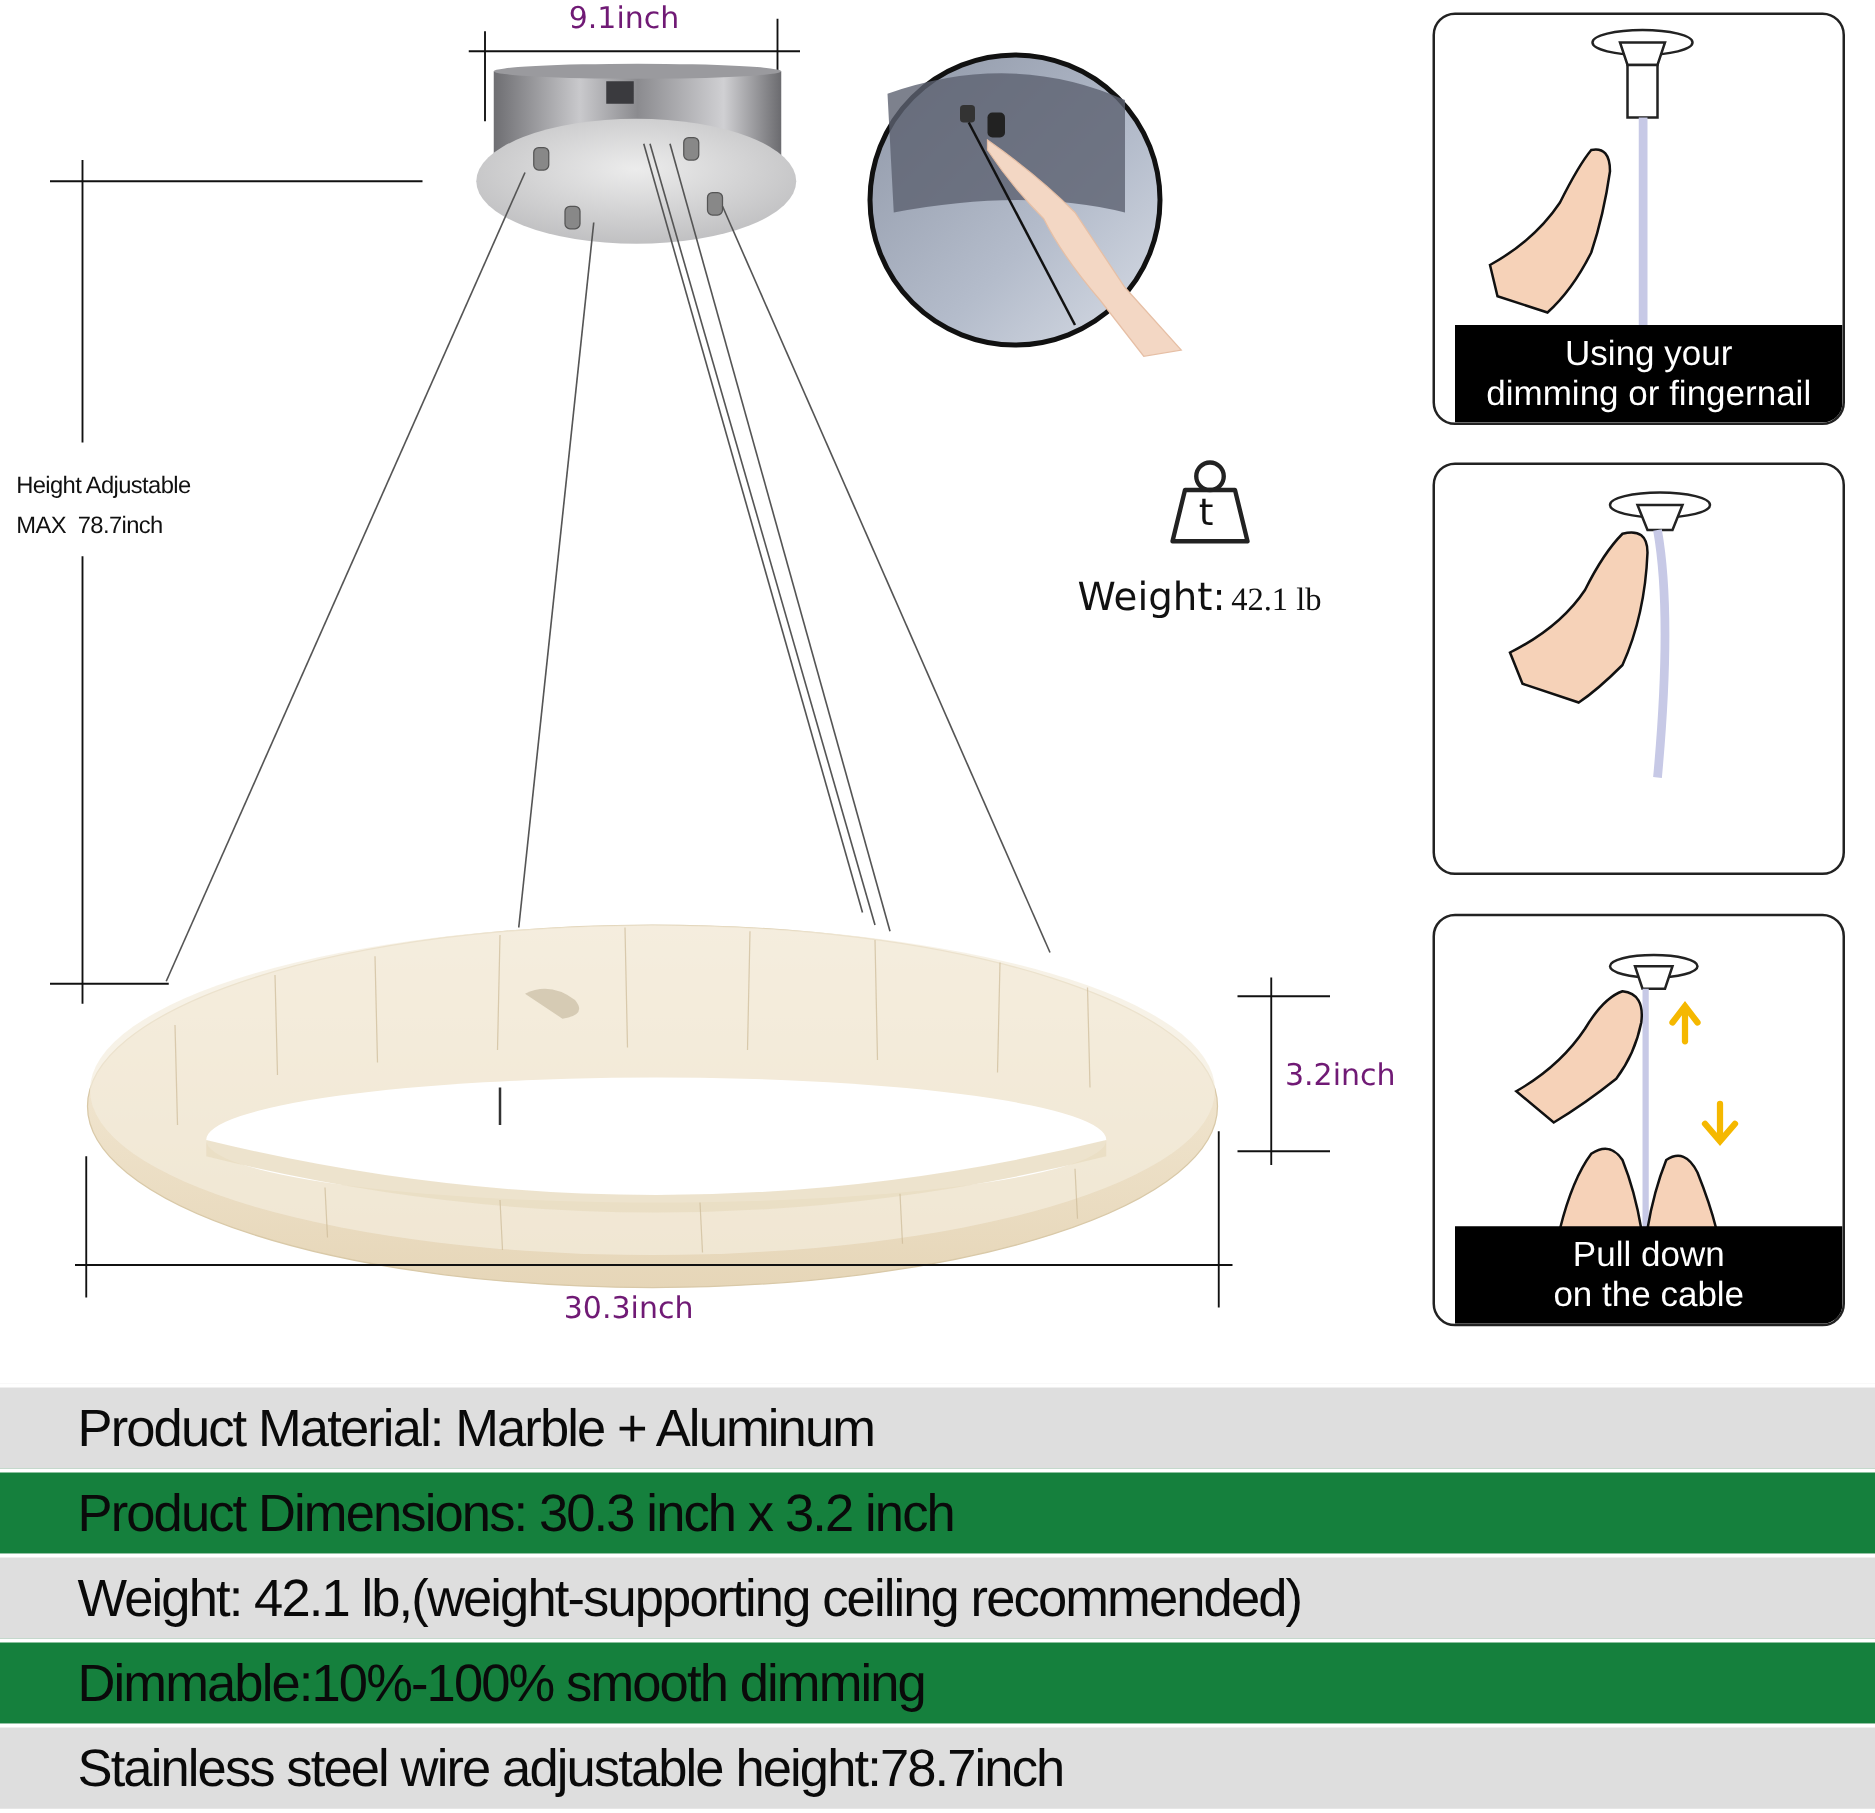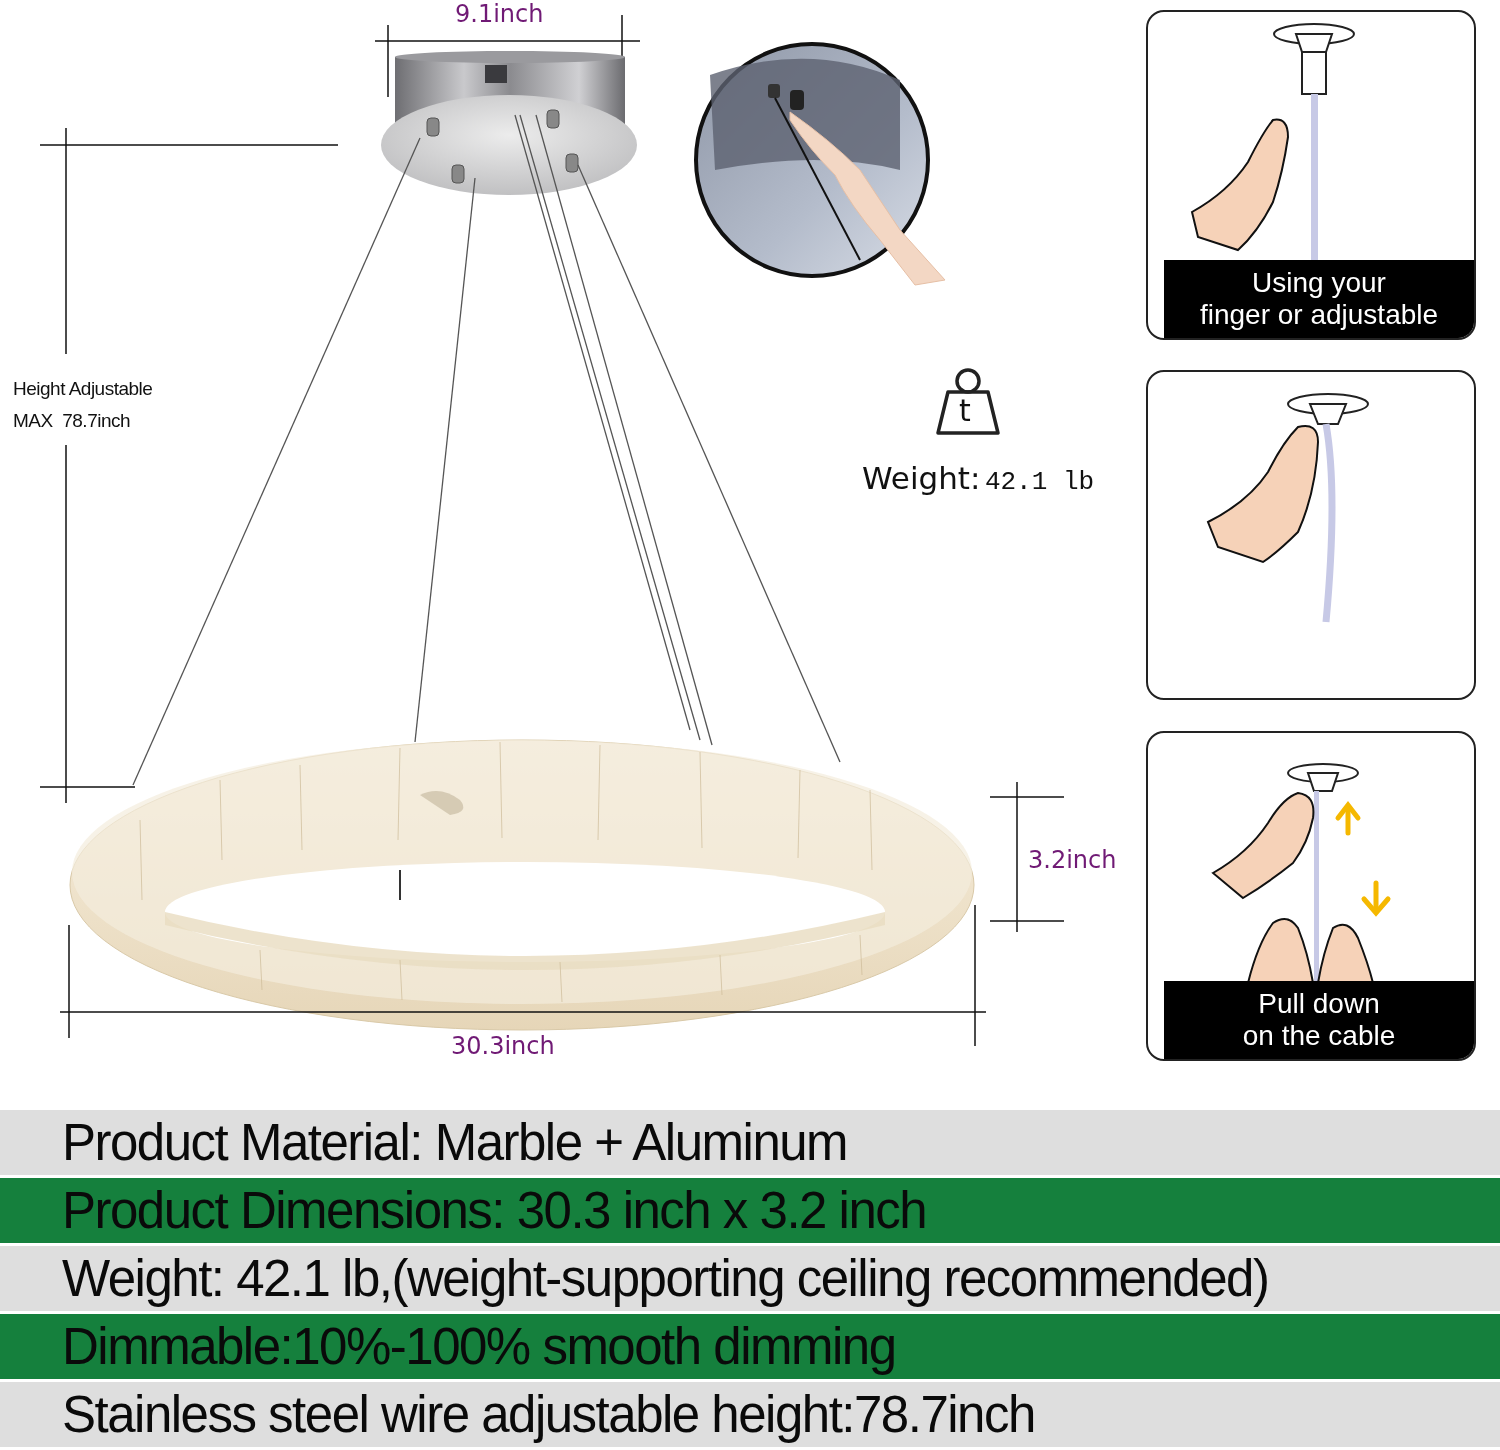--- a/index.html
+++ b/index.html
@@ -4,21 +4,21 @@
 <style>
   html,body{margin:0;padding:0;background:#fff;}
   body{width:1500px;height:1450px;position:relative;overflow:hidden;font-family:"Liberation Sans",sans-serif;color:#111;}
   .abs{position:absolute;}
   .dimtext{font-family:"DejaVu Sans",sans-serif;font-size:24px;color:#701a75;}
   .steps{position:absolute;left:1146px;width:330px;}
   .step{position:absolute;left:0;width:330px;height:330px;border:2px solid #222;border-radius:18px;background:#fff;overflow:hidden;box-sizing:border-box;}
   .step .caption{position:absolute;left:16px;right:0;bottom:0;height:78px;background:#000;color:#fff;text-align:center;font-family:"Liberation Sans",sans-serif;font-size:28px;line-height:32px;padding-top:7px;box-sizing:border-box;}
   .step svg{position:absolute;left:0;top:0;}
   .specs{position:absolute;left:0;top:1107px;width:1500px;}
-  .spec-row{height:68px;display:flex;align-items:center;padding-left:62px;font-family:"Liberation Sans",sans-serif;font-size:51px;letter-spacing:-1.5px;color:#0a0a0a;border-top:3px solid #fff;box-sizing:border-box;}
+  .spec-row{height:68px;display:flex;align-items:center;padding-left:62px;font-family:"Liberation Sans",sans-serif;font-size:42px;letter-spacing:-1.5px;color:#0a0a0a;border-top:3px solid #fff;box-sizing:border-box;}
   .spec-row.dark{background:#dedede;}
   .spec-row.light{background:#15803d;}
 </style>
 </head>
 <body>
 
 <div class="abs" style="left:0;top:0;width:1140px;height:1100px;">
   <svg width="1140" height="1100" viewBox="0 0 1140 1100" class="abs" style="left:0;top:0;">
     <defs>
       <linearGradient id="canopyGrad" x1="0" x2="1">
@@ -123,38 +123,38 @@
   <div class="abs dimtext" style="left:451px;top:1032px;">30.3inch</div>
 
   <div class="abs" style="left:860px;top:365px;width:230px;height:140px;">
     <svg class="abs" style="left:72px;top:0;" width="72" height="72" viewBox="0 0 72 72">
       <circle cx="36" cy="16" r="11" fill="none" stroke="#222" stroke-width="3.5"></circle>
       <path d="M16 27 L56 27 L66 68 L6 68 Z" fill="none" stroke="#222" stroke-width="3.5" stroke-linejoin="round"></path>
     </svg>
     <div class="abs" style="left:99px;top:28px;font-family:'DejaVu Sans',sans-serif;font-size:30px;">t</div>
     <div class="abs" style="left:2px;top:95px;white-space:nowrap;">
       <span style="font-family:'DejaVu Sans',sans-serif;font-size:31px;">Weight:</span>
-      <span style="font-family:Liberation Mono, monospace;font-size:26px;margin-top:20px;">42.1 lb</span>
+      <span style="font-family:Liberation Serif, serif;font-size:26px;margin-top:20px;">42.1 lb</span>
     </div>
   </div>
 </div>
 
 <div class="steps" style="top:0;height:1100px;">
 
   <div class="step" style="top:10px;">
     <svg width="330" height="260" viewBox="0 0 330 260">
       <ellipse cx="166" cy="22" rx="40" ry="10" fill="#fff" stroke="#222" stroke-width="2"></ellipse>
       <path d="M148 22 L184 22 L178 40 L154 40 Z" fill="#fff" stroke="#222" stroke-width="2"></path>
       <rect x="154" y="40" width="24" height="42" fill="#fff" stroke="#222" stroke-width="2"></rect>
       <rect x="163" y="82" width="7" height="178" fill="#c7c9e6"></rect>
       <path d="M44 200 Q80 180 100 150 Q115 120 125 108 Q140 105 140 125 Q135 160 125 190 Q110 220 90 238 L50 225 Z" fill="#f6d2b8" stroke="#111" stroke-width="2"></path>
     </svg>
     <div class="caption">
       <div>Using your</div>
-      <div>finger or adjustable</div>
+      <div>dimming or fingernail</div>
     </div>
   </div>
 
   <div class="step" style="top:370px;">
     <svg width="330" height="260" viewBox="0 0 330 260">
       <ellipse cx="180" cy="32" rx="40" ry="10" fill="#fff" stroke="#222" stroke-width="2"></ellipse>
       <path d="M162 32 L198 32 L190 52 L170 52 Z" fill="#fff" stroke="#222" stroke-width="2"></path>
       <path d="M178 52 Q190 120 178 250" stroke="#c7c9e6" stroke-width="7" fill="none"></path>
       <path d="M60 150 Q100 130 120 100 Q135 70 150 55 Q170 50 170 70 Q168 120 150 160 Q130 180 115 190 L70 175 Z" fill="#f6d2b8" stroke="#111" stroke-width="2"></path>
     </svg>

